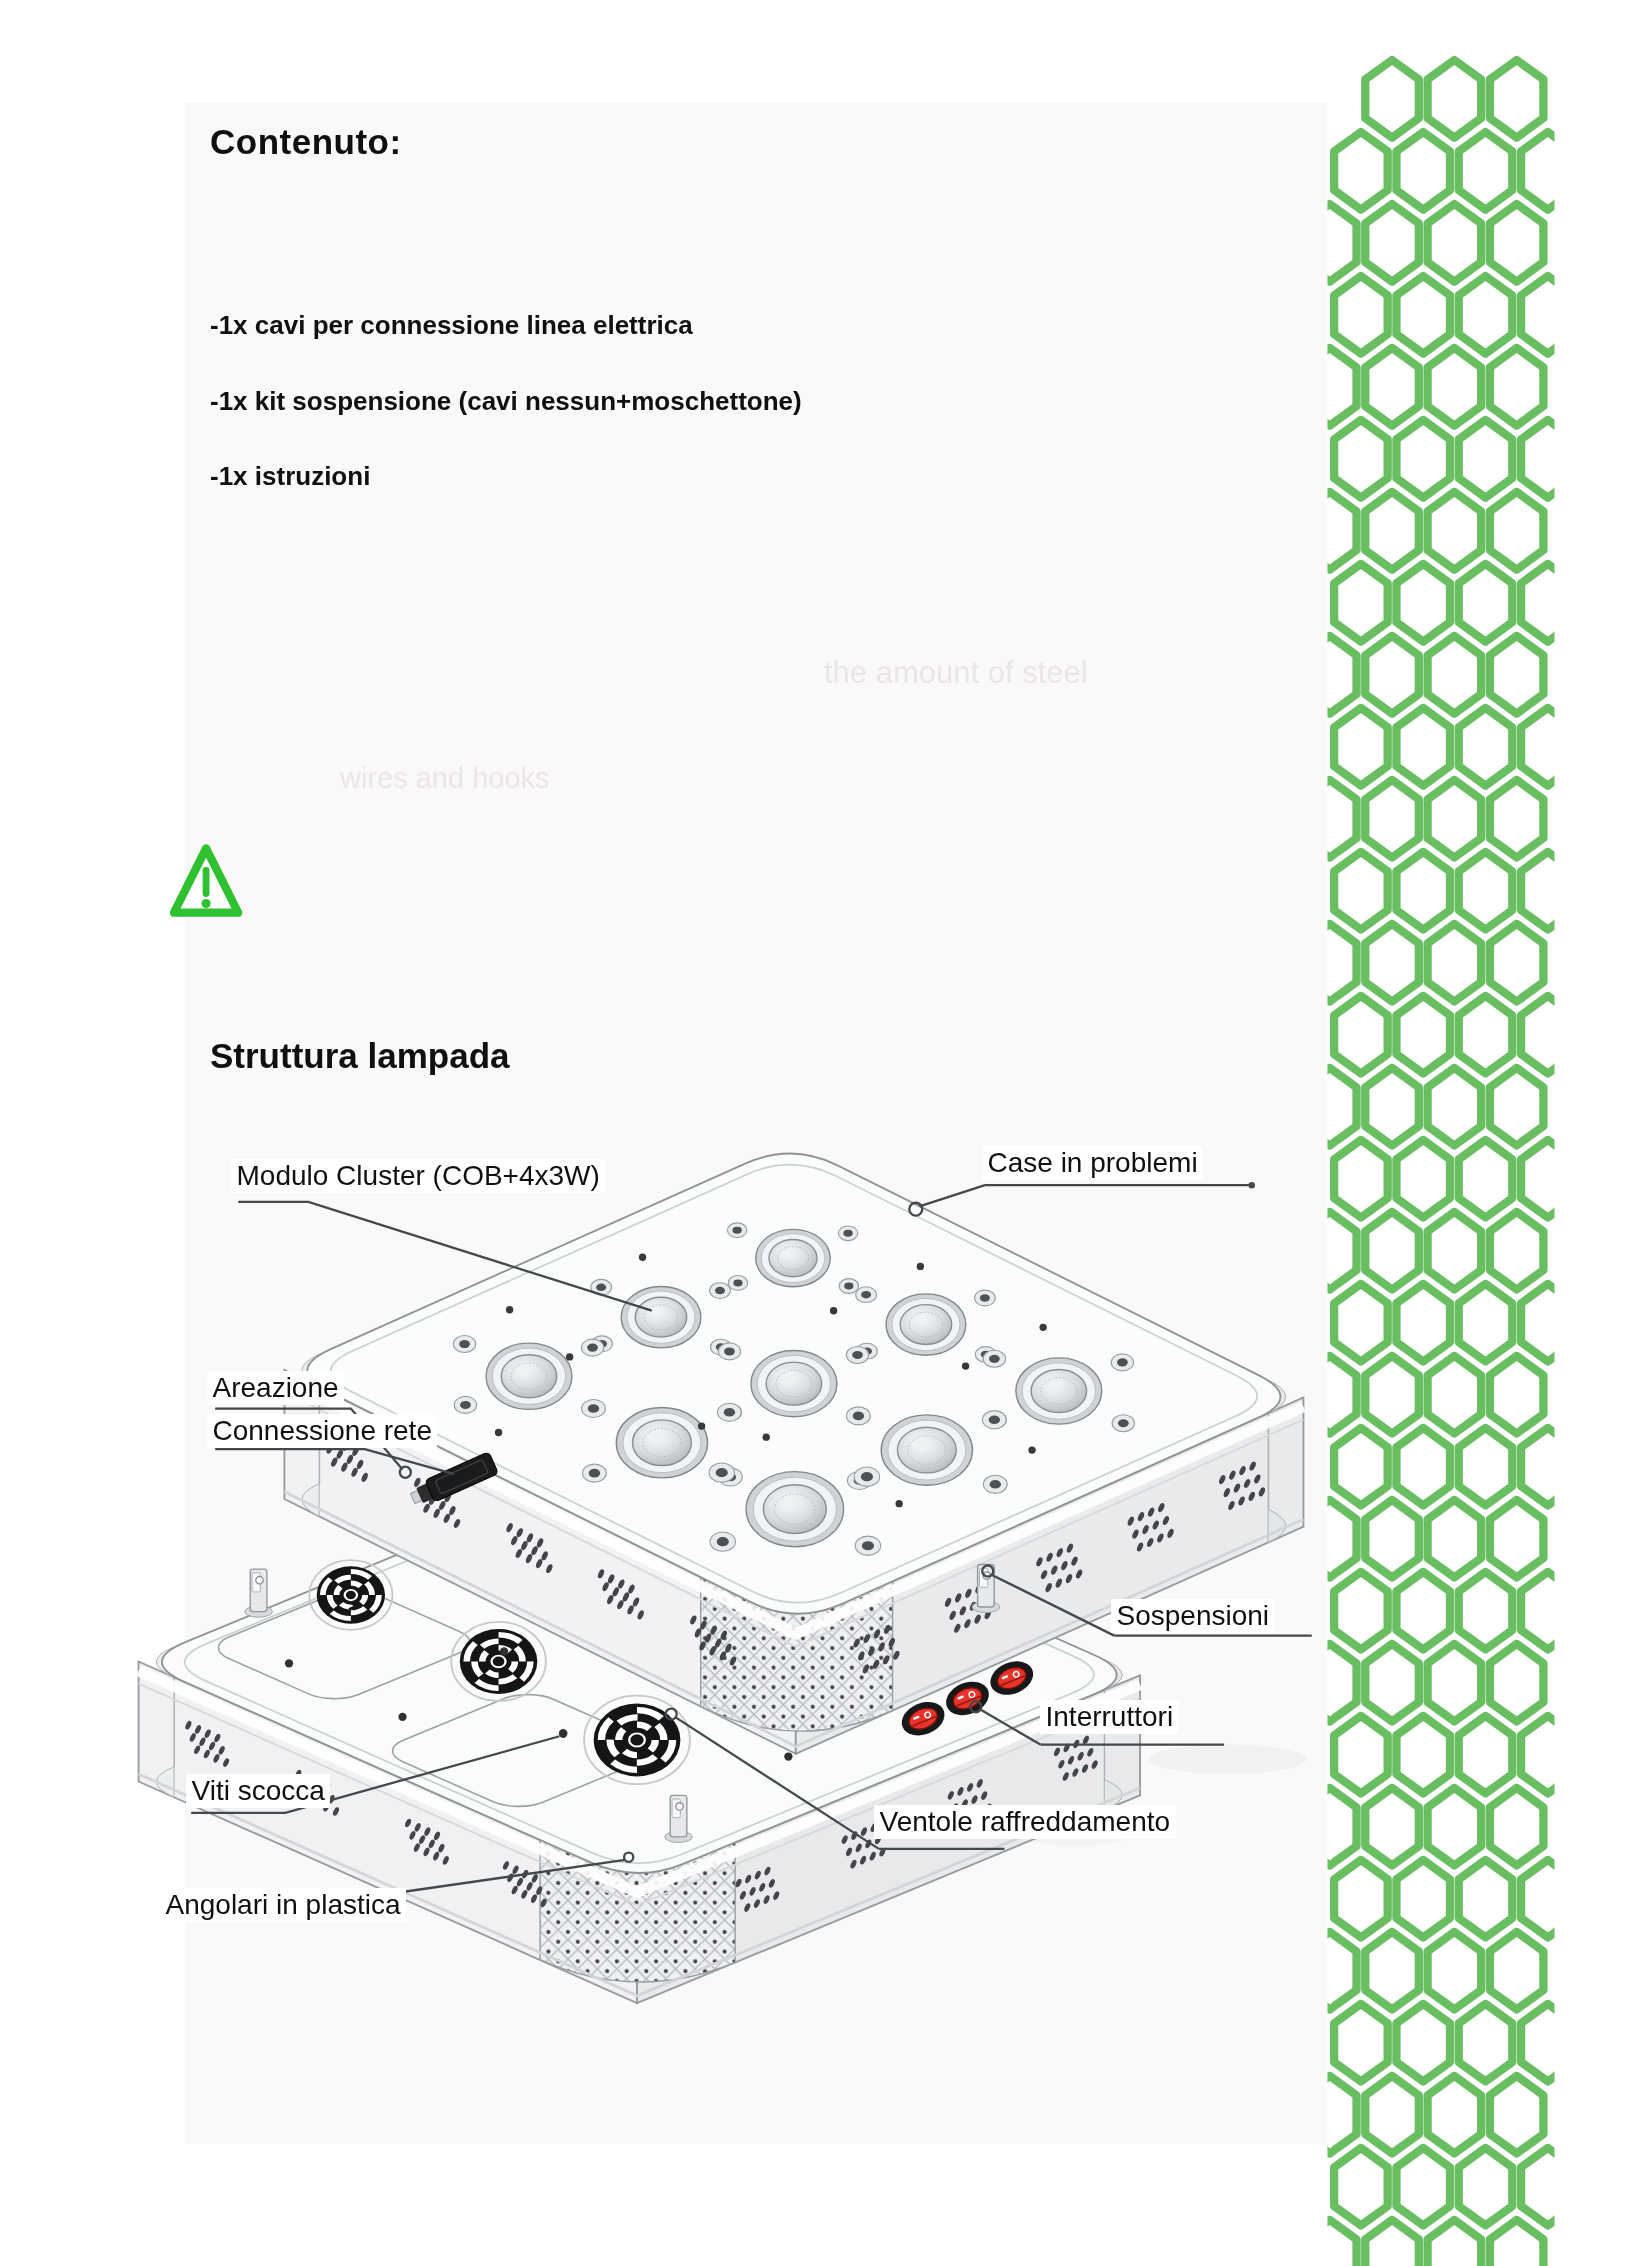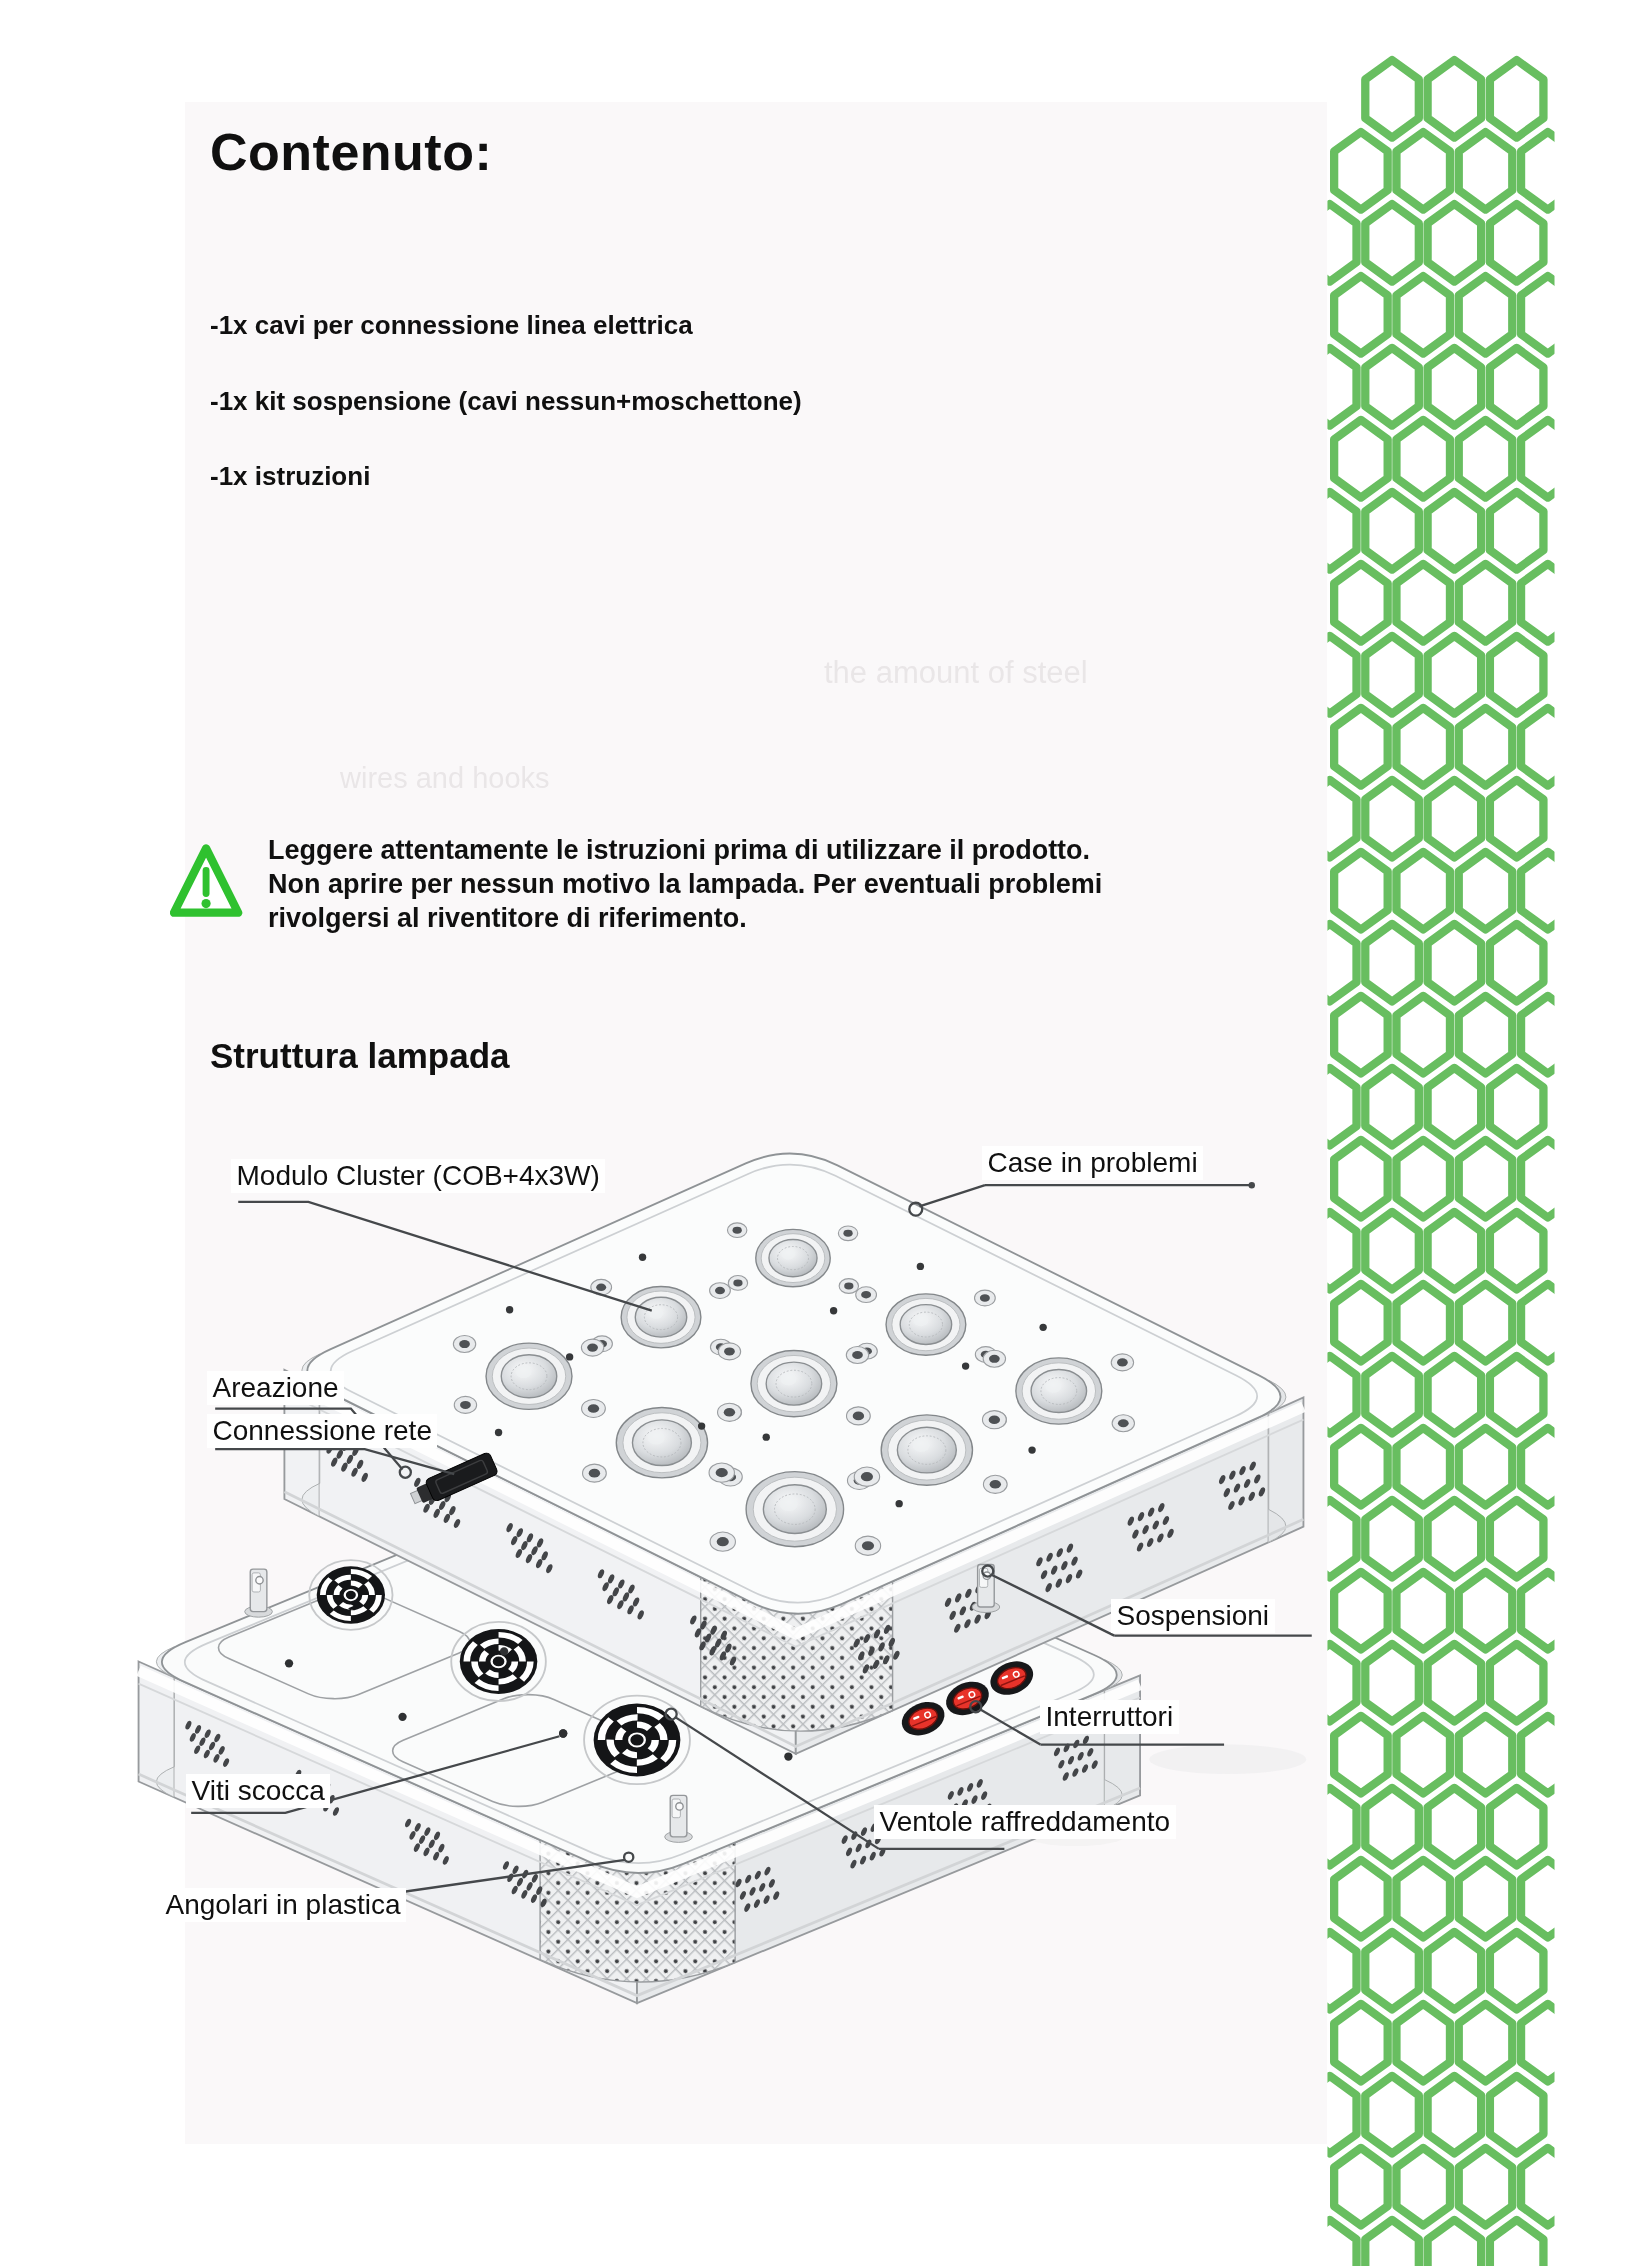--- a/index.html
+++ b/index.html
@@ -1,21 +1,21 @@
 <!DOCTYPE html>
 <html style="--wgreen: #2fc12f;font-size:14.8px"><head>
 <meta charset="utf-8">
 <style>
   html,body{margin:0;padding:0;background:#ffffff;}
   .page{position:relative;width:1646px;height:2267px;background:#ffffff;overflow:hidden;
         font-family:"Liberation Sans", sans-serif;color:#101010;}
   .abs{position:absolute;white-space:nowrap;}
   .tint{position:absolute;left:185px;top:102px;width:1142px;height:2042px;background:#faf8f9;}
   svg.gfx{position:absolute;left:0;top:0;}
-  .h1{font-size:52px;font-weight:bold;letter-spacing:0.5px;}
+  .h1{font-size:35px;font-weight:bold;letter-spacing:0.5px;}
   .h2{font-size:35px;font-weight:bold;}
   .item{font-size:26px;font-weight:bold;}
   .warn{font-size:27px;font-weight:bold;line-height:34px;}
   .lbl{font-size:28px;background:#ffffff;padding:0.9px 5.5px;}
   .ghost{color:rgba(125,108,117,0.13);}
   .g1{font-size:31px;}
   .g2{font-size:29px;}
   .wtri polygon{fill:#ffffff;stroke:var(--wgreen,#2fc12f);stroke-width:9;stroke-linejoin:round;}
   .wtri line{stroke:var(--wgreen,#2fc12f);stroke-width:7.5;stroke-linecap:round;}
   .wtri circle{fill:var(--wgreen,#2fc12f);}
@@ -718,25 +718,20 @@
   <div class="abs item" style="left:210px;top:386px;">-1x kit sospensione (cavi nessun+moschettone)</div>
   <div class="abs item" style="left:210px;top:461px;">-1x istruzioni</div>
 
   <div class="abs" style="left:170px;top:842px;">
     <svg class="wtri" width="74" height="79" viewBox="0 0 80 86">
       <polygon points="39,7 74,77 4,77"></polygon>
       <line x1="39" y1="31" x2="39" y2="56"></line>
       <circle cx="39" cy="67" r="5"></circle>
     </svg>
   </div>
-  <div class="abs warn" style="left:268px;top:833px;">
-    <div>Leggere attentamente le istruzioni prima di utilizzare il prodotto.</div>
-    <div>Non aprire per nessun motivo la lampada. Per eventuali problemi</div>
-    <div>rivolgersi al riventitore di riferimento.</div>
-  </div>
 
   <div class="abs h2" style="left:210px;top:1036px;">Struttura lampada</div>
 
   <div class="abs lbl" style="left:231px;top:1159px;">Modulo Cluster (COB+4x3W)</div>
   <div class="abs lbl" style="left:982px;top:1146px;">Case in problemi</div>
   <div class="abs lbl" style="left:207px;top:1371px;">Areazione</div>
   <div class="abs lbl" style="left:207px;top:1414px;">Connessione rete</div>
   <div class="abs lbl" style="left:1111px;top:1599px;">Sospensioni</div>
   <div class="abs lbl" style="left:1040px;top:1700px;">Interruttori</div>
   <div class="abs lbl" style="left:186px;top:1774px;">Viti scocca</div>

